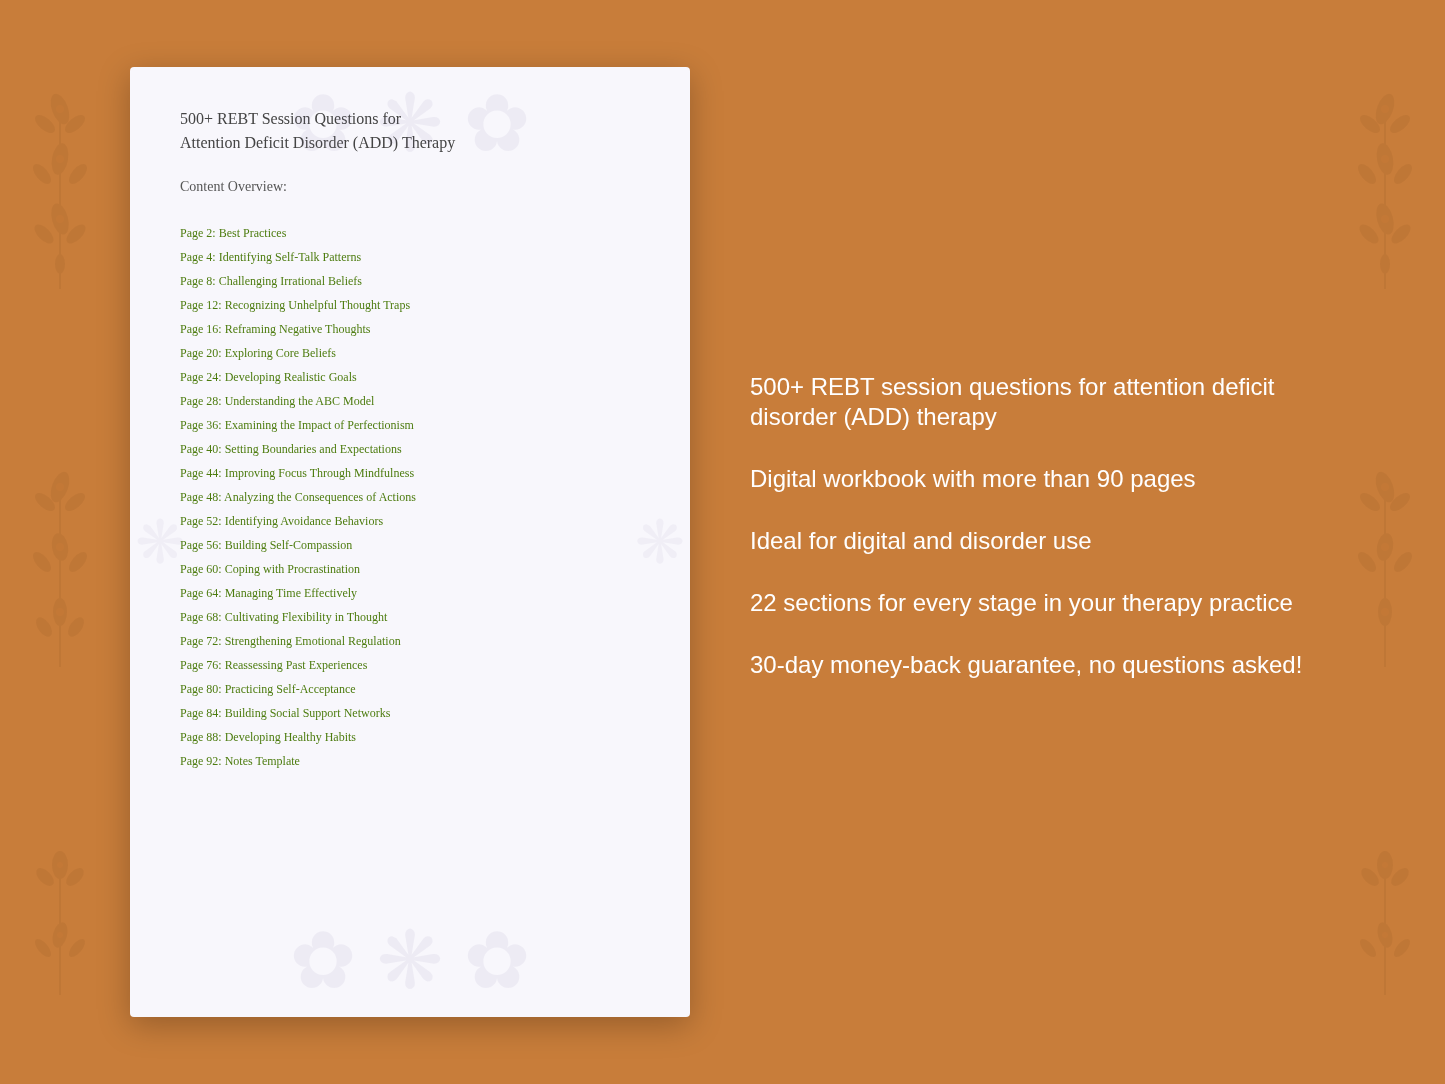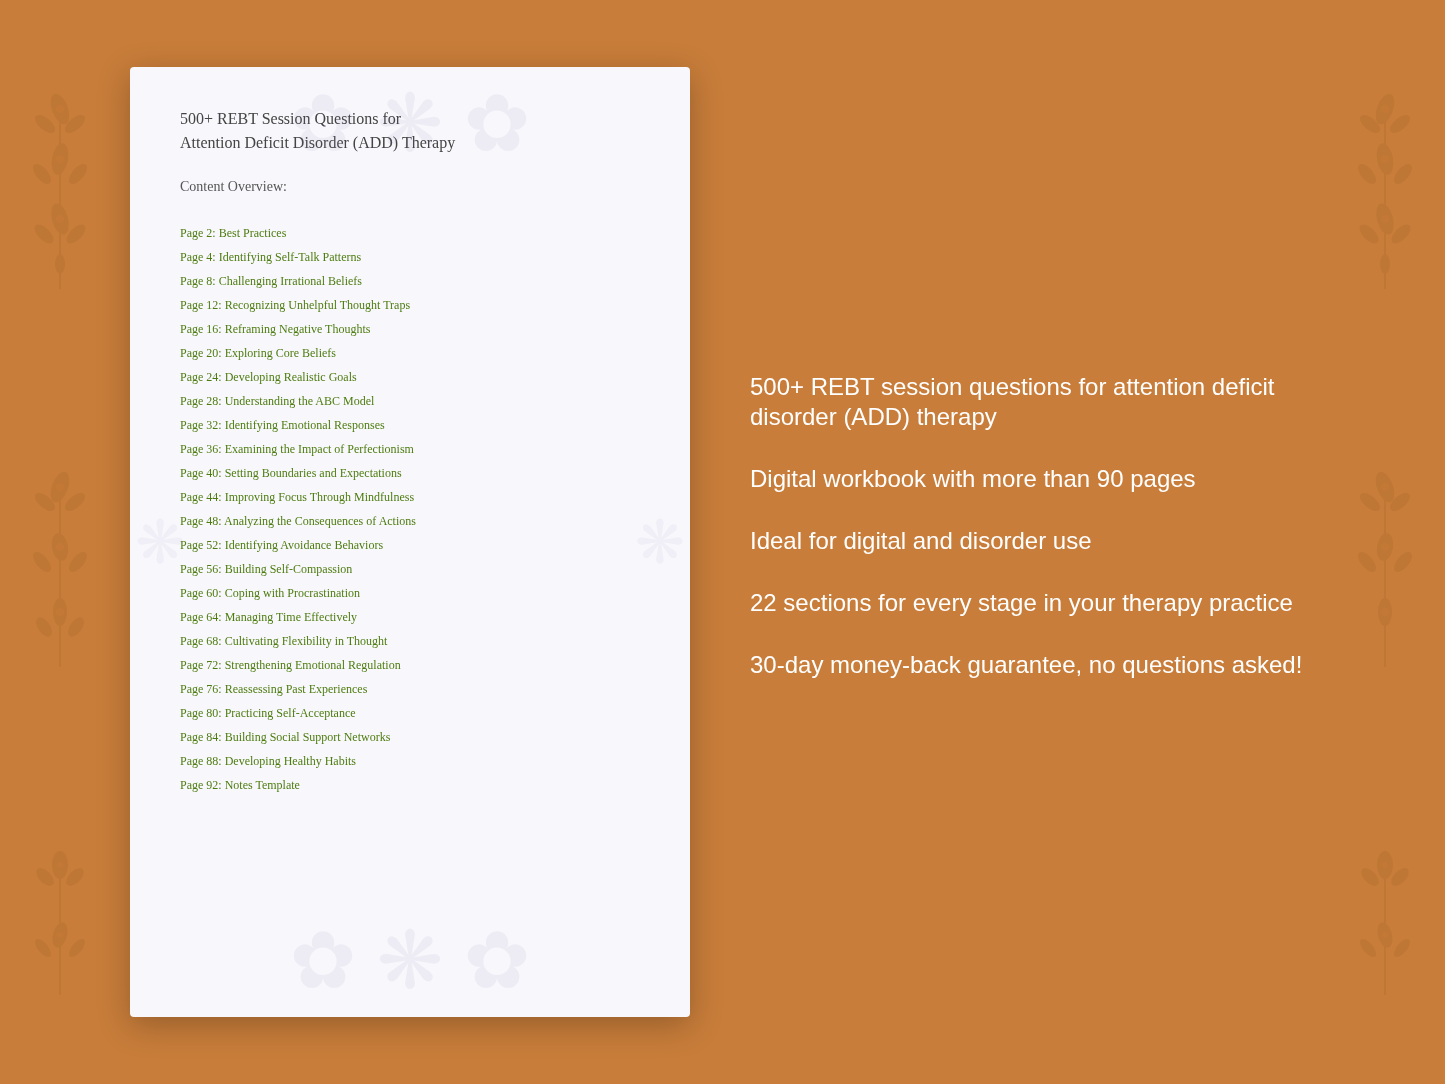--- a/index.html
+++ b/index.html
@@ -295,21 +295,20 @@
 
     <ul class="toc-list" id="toc-list">
     <li class="toc-item">Page  2:  Best Practices</li>
         <li class="toc-item">Page  4:  Identifying Self-Talk Patterns</li>
         <li class="toc-item">Page  8:  Challenging Irrational Beliefs</li>
         <li class="toc-item">Page  12:  Recognizing Unhelpful Thought Traps</li>
         <li class="toc-item">Page  16:  Reframing Negative Thoughts</li>
         <li class="toc-item">Page  20:  Exploring Core Beliefs</li>
         <li class="toc-item">Page  24:  Developing Realistic Goals</li>
         <li class="toc-item">Page  28:  Understanding the ABC Model</li>
-        <li class="toc-item">Page  32:  Identifying Emotional Responses</li>
         <li class="toc-item">Page  36:  Examining the Impact of Perfectionism</li>
         <li class="toc-item">Page  40:  Setting Boundaries and Expectations</li>
         <li class="toc-item">Page  44:  Improving Focus Through Mindfulness</li>
         <li class="toc-item">Page  48:  Analyzing the Consequences of Actions</li>
         <li class="toc-item">Page  52:  Identifying Avoidance Behaviors</li>
         <li class="toc-item">Page  56:  Building Self-Compassion</li>
         <li class="toc-item">Page  60:  Coping with Procrastination</li>
         <li class="toc-item">Page  64:  Managing Time Effectively</li>
         <li class="toc-item">Page  68:  Cultivating Flexibility in Thought</li>
         <li class="toc-item">Page  72:  Strengthening Emotional Regulation</li>

